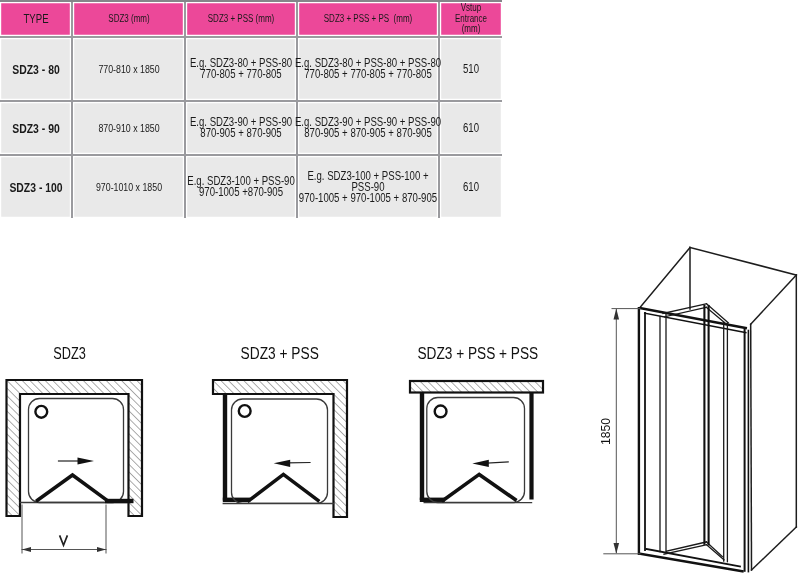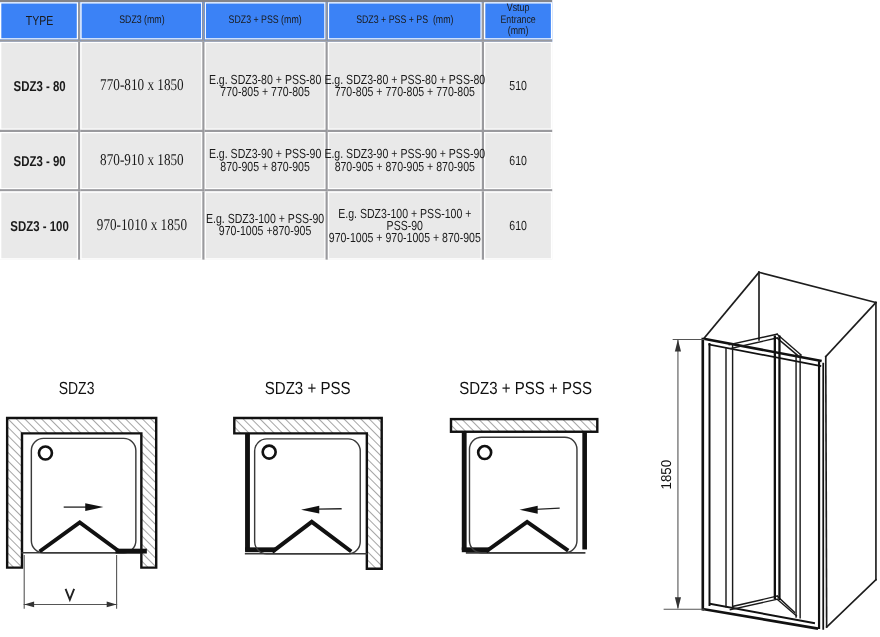--- a/index.html
+++ b/index.html
@@ -5,26 +5,26 @@
   html,body{margin:0;padding:0;background:#fff;}
   .page{position:relative;width:800px;height:579px;background:#fff;overflow:hidden;
         font-family:"Liberation Sans",sans-serif;}
   table.spec{position:absolute;left:0;top:0;width:502px;border-collapse:separate;border-spacing:0;
         table-layout:fixed;border-top:2px solid #85858a;}
   table.spec td{background:#e9e9e9;border-right:2px solid #9a9a9e;border-bottom:2px solid #9a9a9e;
         box-shadow:inset 0 0 0 1.2px #fff;color:#1a1a1a;box-sizing:border-box;
         text-align:left;vertical-align:middle;padding:0;white-space:nowrap;}
   table.spec td:last-child{border-right:none;}
   table.spec tr:last-child td{border-bottom:none;}
-  table.spec tr.hdr td{background:#3b82f6;}
+  table.spec tr.hdr td{background:#ec4899;}
   .cx{display:inline-block;margin-left:50%;transform:translateX(-40%) scaleX(0.8);
       transform-origin:0 50%;text-align:center;}
   .fs-hdr{font-size:10px;line-height:10.5px;}
   .fs-type{font-size:13px;font-weight:bold;}
-  .fs-cell{font-size:15px;font-family:Liberation Serif, serif;}
+  .fs-cell{font-size:11px;}
   .fs-cell2{font-size:12px;line-height:11px;}
 </style>
 </head>
 <body>
 <div class="page">
 
 <table class="spec">
   <colgroup>
         <col style="width:73px">
         <col style="width:113px">
@@ -35,21 +35,21 @@
 
   <tbody>
         <tr class="hdr" style="height:36px">
     <td class="fs-hdr" style="font-size:12px;"><span class="cx">TYPE</span></td>
     <td class="fs-hdr"><span class="cx">SDZ3 (mm)</span></td>
     <td class="fs-hdr"><span class="cx">SDZ3 + PSS (mm)</span></td>
     <td class="fs-hdr"><span class="cx">SDZ3 + PSS + PS&nbsp; (mm)</span></td>
     <td class="fs-hdr"><span class="cx">Vstup<br>Entrance<br>(mm)</span></td>
   </tr>
 
-  <tr style="height:82px">
+  <tr style="height:64px">
     <td class="fs-type"><span class="cx">SDZ3 - 80</span></td>
     <td class="fs-cell"><span class="cx">770-810 x 1850</span></td>
     <td class="fs-cell2"><span class="cx">E.g. SDZ3-80 + PSS-80<br>770-805 + 770-805</span></td>
     <td class="fs-cell2"><span class="cx">E.g. SDZ3-80 + PSS-80 + PSS-80<br>770-805 + 770-805 + 770-805</span></td>
     <td class="fs-cell2"><span class="cx">510</span></td>
   </tr>
 
   <tr style="height:54px">
     <td class="fs-type"><span class="cx">SDZ3 - 90</span></td>
     <td class="fs-cell"><span class="cx">870-910 x 1850</span></td>

